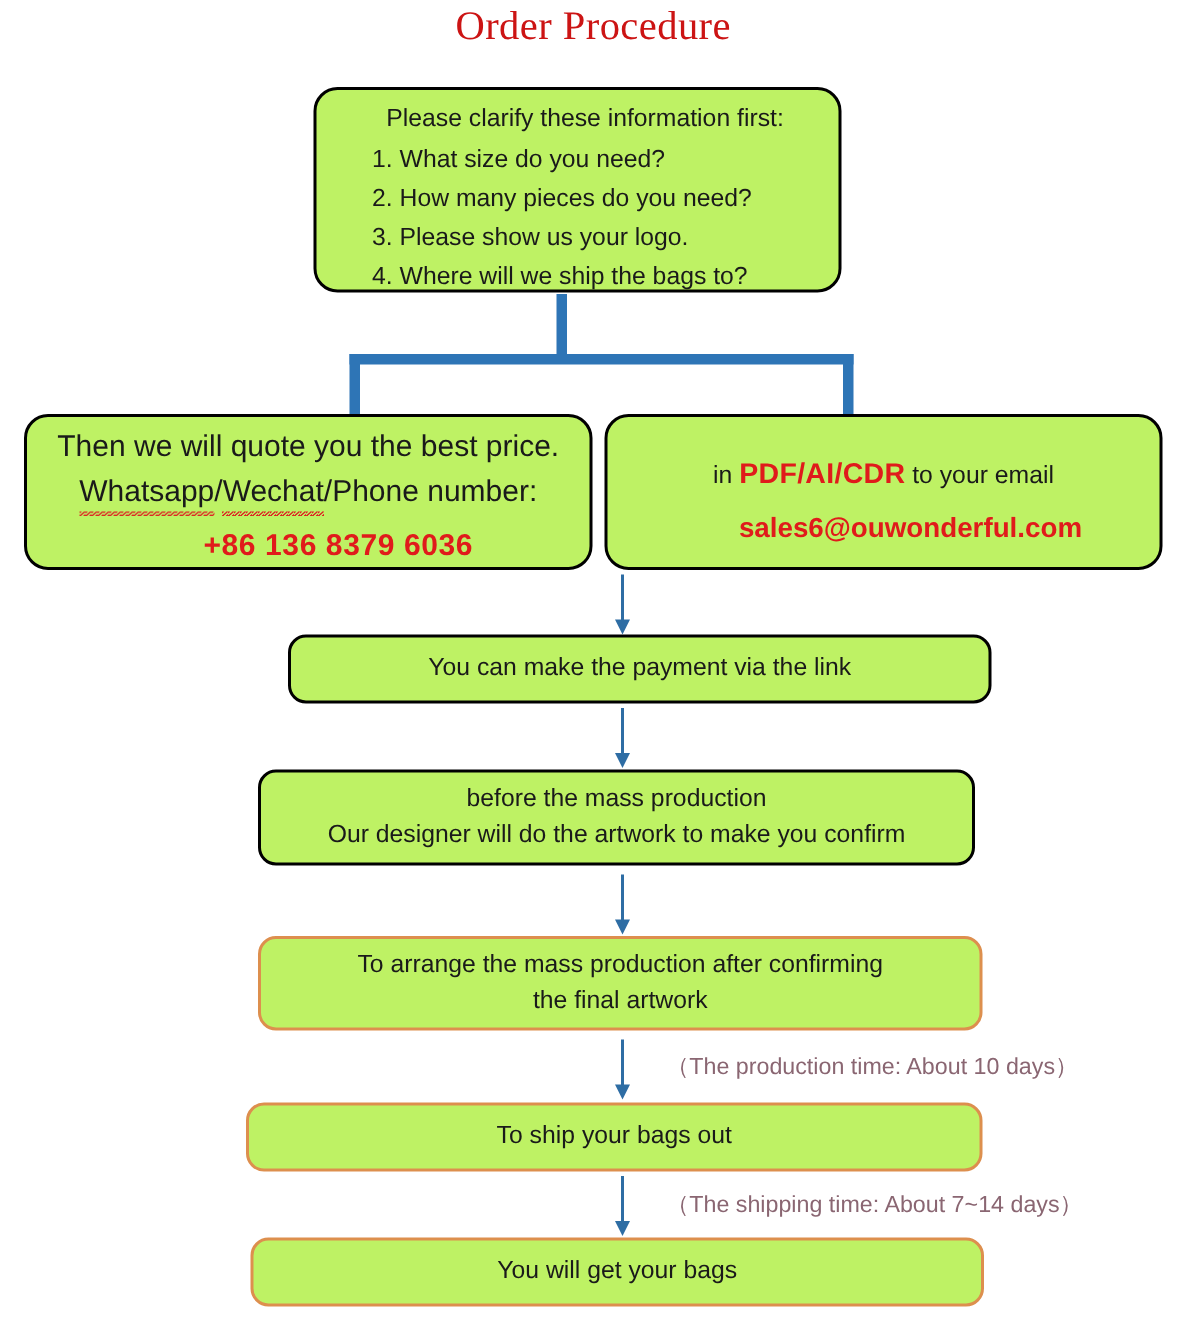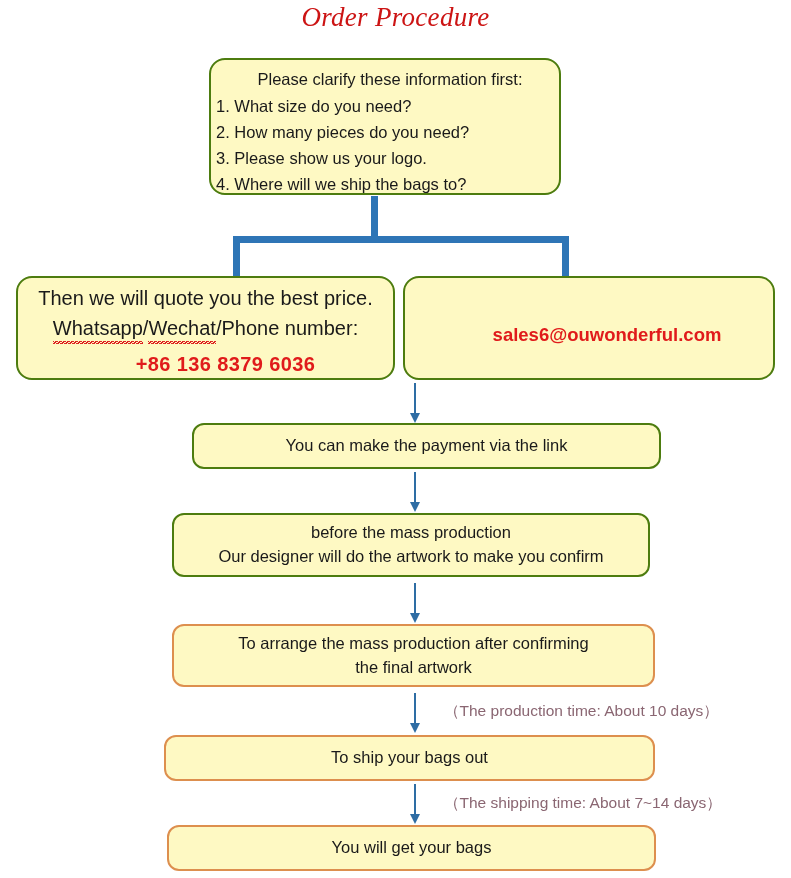--- a/index.html
+++ b/index.html
@@ -20,29 +20,28 @@
   .title {
     position: absolute;
     left: 0;
     top: 2px;
     width: 791px;
     text-align: center;
     font-family: "Liberation Serif", serif;
     font-size: 27px;
     color: #cc1414;
     letter-spacing: 0.3px;
-    font-style: italic;
   }
 
   
   .box {
     position: absolute;
     box-sizing: border-box;
-    background: #fef9c3;
-    border: 2px solid #4d7c0f;
+    background: #bef264;
+    border: 2px solid #000000;
     border-radius: 13px;
     display: flex;
     flex-direction: column;
     justify-content: center;
     color: #1a1a1a;
   }
   .box.deep { border-color: #dd8f4e; }
 
   
   #box-clarify {
@@ -57,20 +56,21 @@
   #box-clarify .lead {
     font-size: 16.5px;
     text-align: center;
     padding-left: 10px;
     line-height: 1.62;
   }
   #box-clarify .q {
     font-size: 16.5px;
     line-height: 1.58;
     padding-left: 5px;
+    margin-left: 32px;
   }
 
   
   .blue-v {
     position: absolute;
     background: #2e75b6;
   }
   .blue-h {
     position: absolute;
     background: #2e75b6;
@@ -235,20 +235,21 @@
 
 <div class="box" id="box-quote">
   <div class="l1">Then we will quote you the best price.</div>
   <div style="text-align:center;">
     <span class="l2"><span class="squiggle">Whatsapp</span><span>/</span><span class="squiggle">Wechat</span><span>/Phone number:</span></span>
   </div>
   <div class="phone">+86 136 8379 6036</div>
 </div>
 
 <div class="box" id="box-logo">
+  <div class="r2"><span>in </span><span class="fmt">PDF/AI/CDR</span><span> to your email</span></div>
   <div class="r3">sales6@ouwonderful.com</div>
 </div>
 
 <div class="arrow" style="left:414px; top:383px; height:31px;"></div>
 
 <div class="box" id="box-payment">
   <div class="ln">You can make the payment via the link</div>
 </div>
 
 <div class="arrow" style="left:414px; top:472px; height:31px;"></div>

